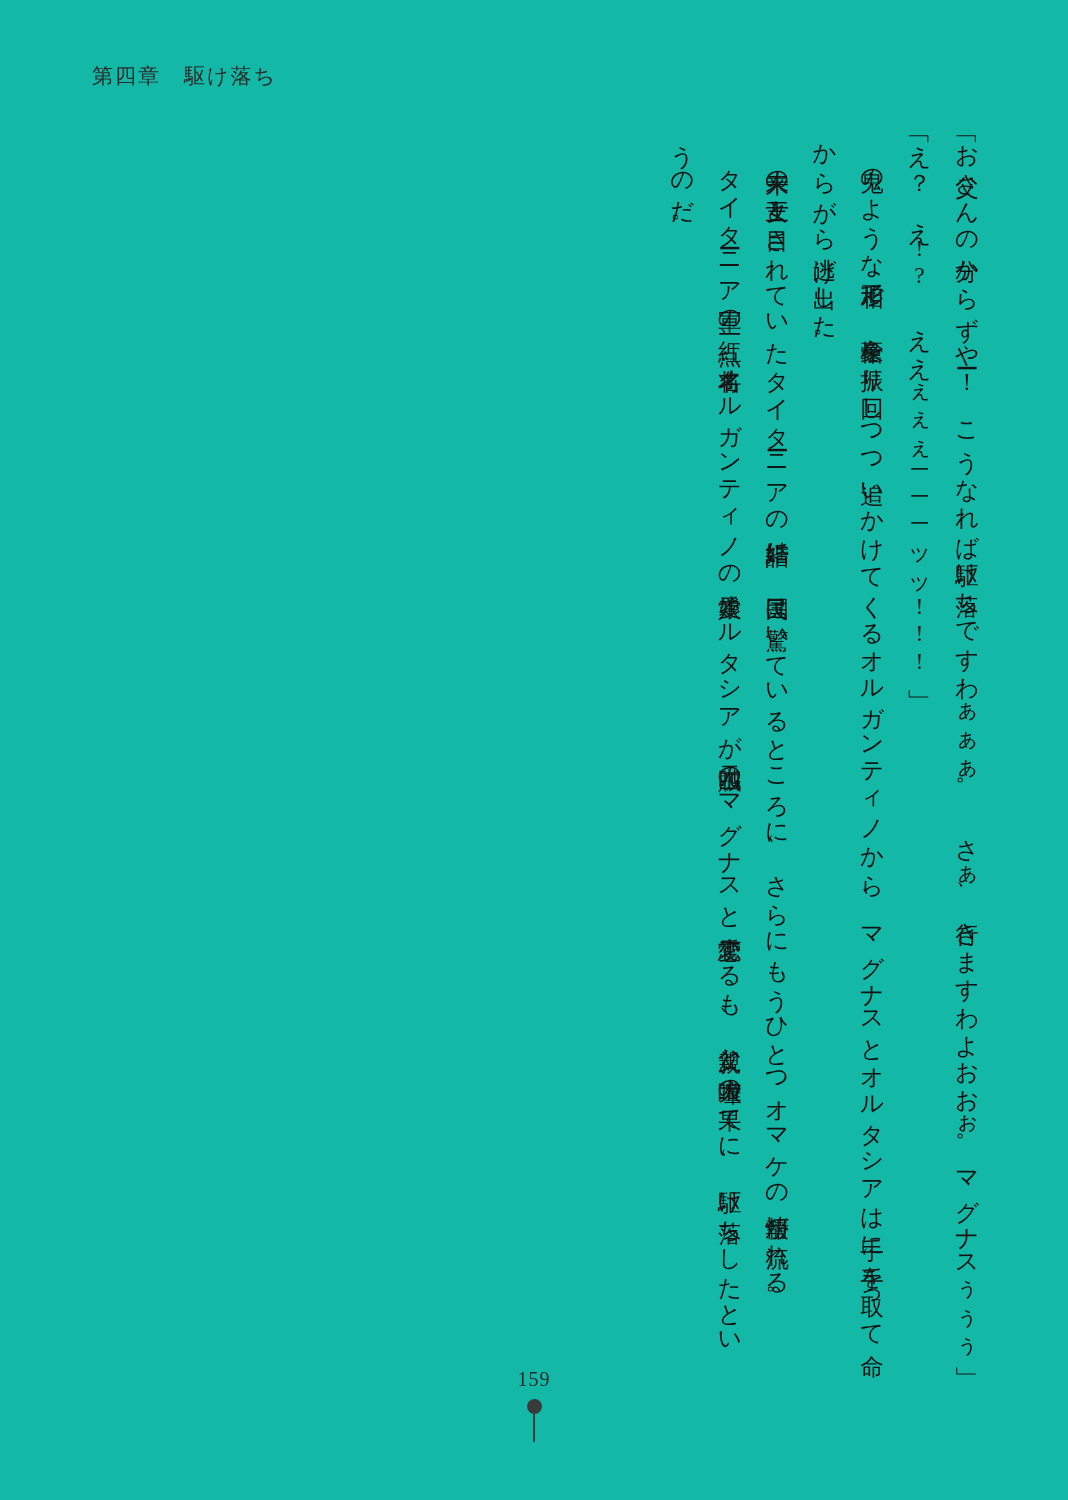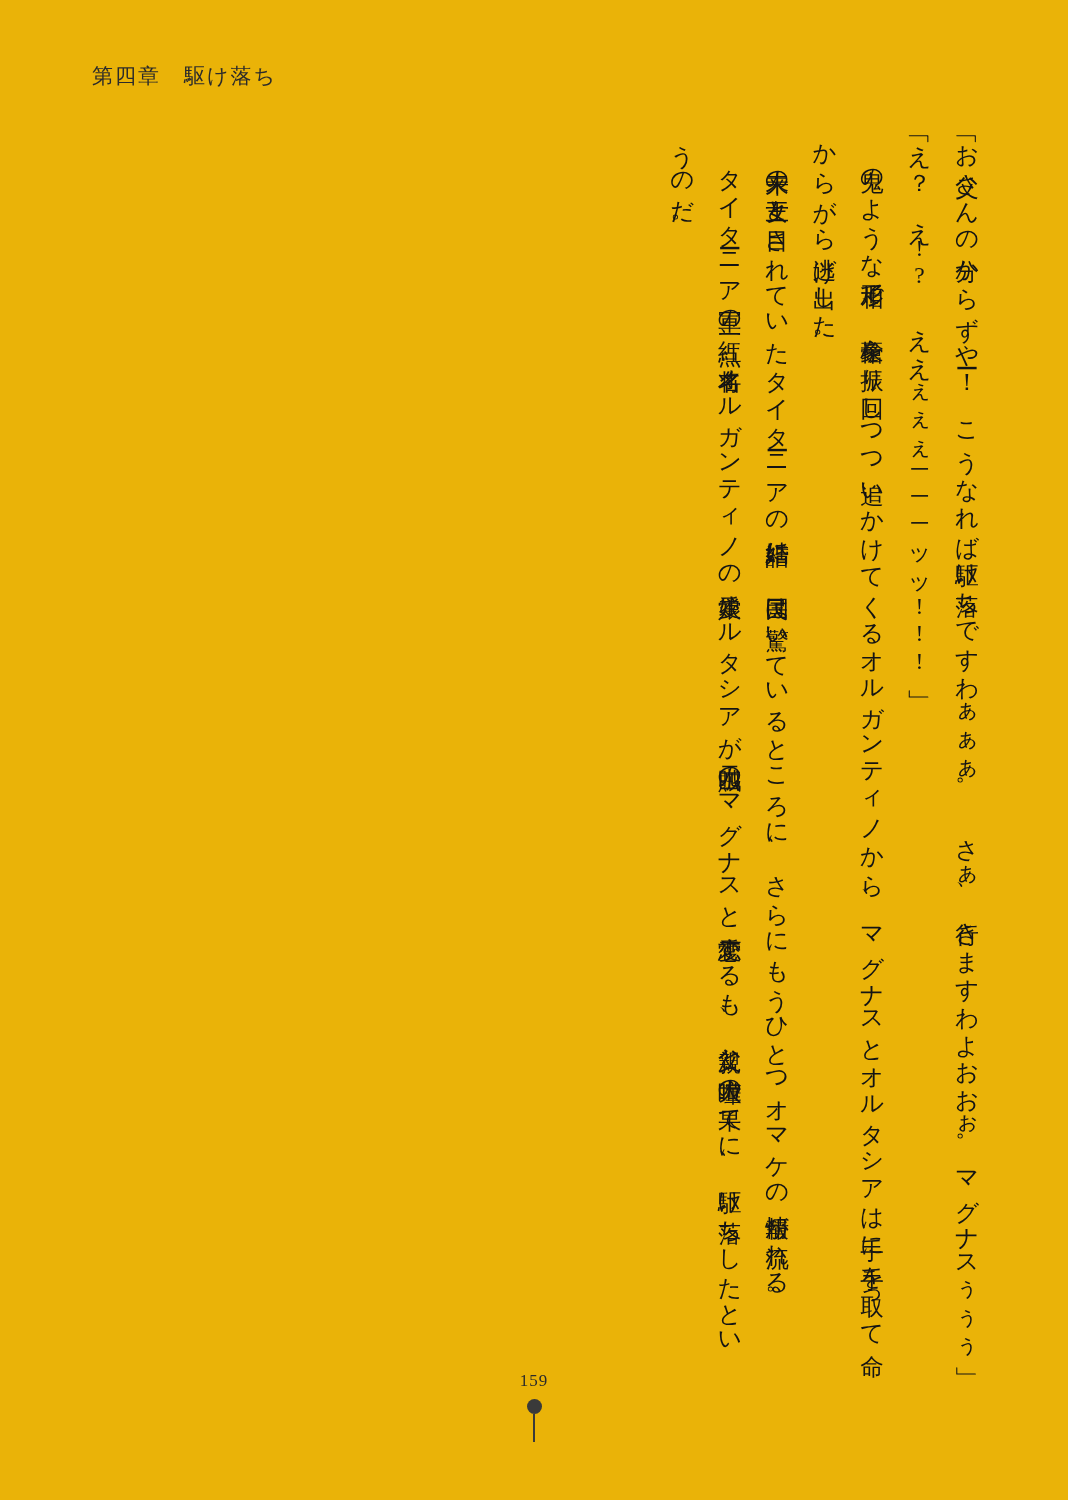--- a/index.html
+++ b/index.html
@@ -12,21 +12,21 @@
     height: 1500px;
     position: relative;
     font-family: "Liberation Serif", "DejaVu Serif", serif;
     color: #1a1a1a;
     overflow: hidden;
   }
 
   #page {
     position: absolute;
     inset: 0;
-    background: #eab308;
+    background: #14b8a6;
   }
 
   
   #running-head {
     position: absolute;
     top: 62px;
     left: 92px;
     font-size: 21px;
     letter-spacing: 2px;
     color: #2b2b2b;
@@ -61,21 +61,21 @@
 
   
   #folio {
     position: absolute;
     left: 0;
     right: 0;
     bottom: 58px;
     text-align: center;
   }
   #folio-number {
-    font-size: 17px;
+    font-size: 20px;
     letter-spacing: 1px;
     color: #2b2b2b;
     margin-top: 36px;
   }
   #folio-ornament {
     margin: 8px auto 0 auto;
     width: 15px;
     height: 15px;
     border-radius: 50%;
     background: #3a3a3a;

